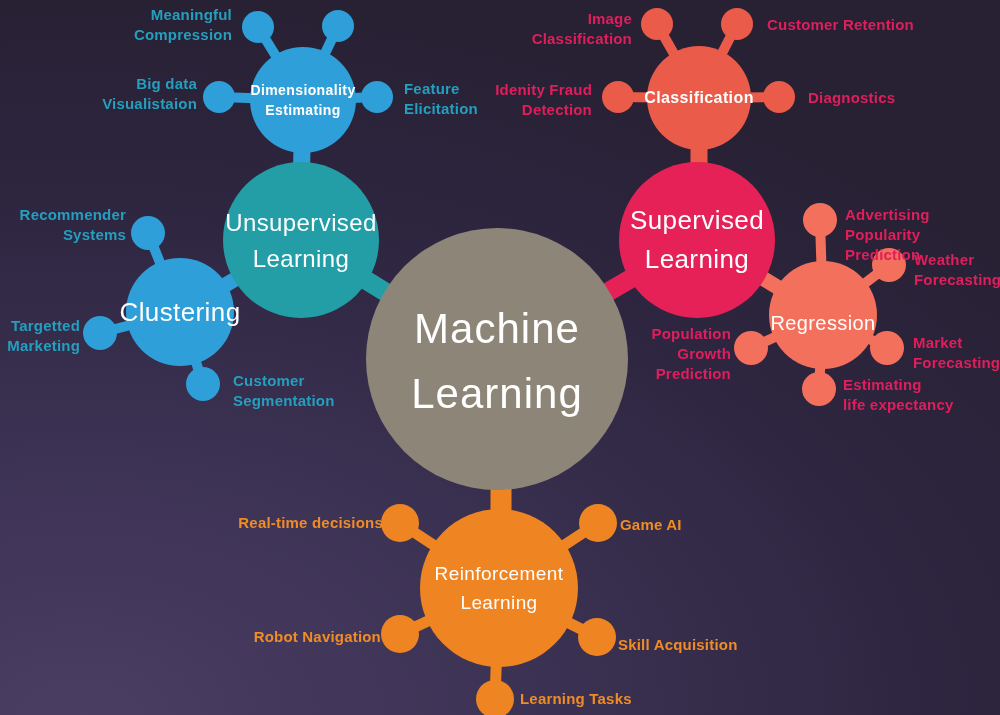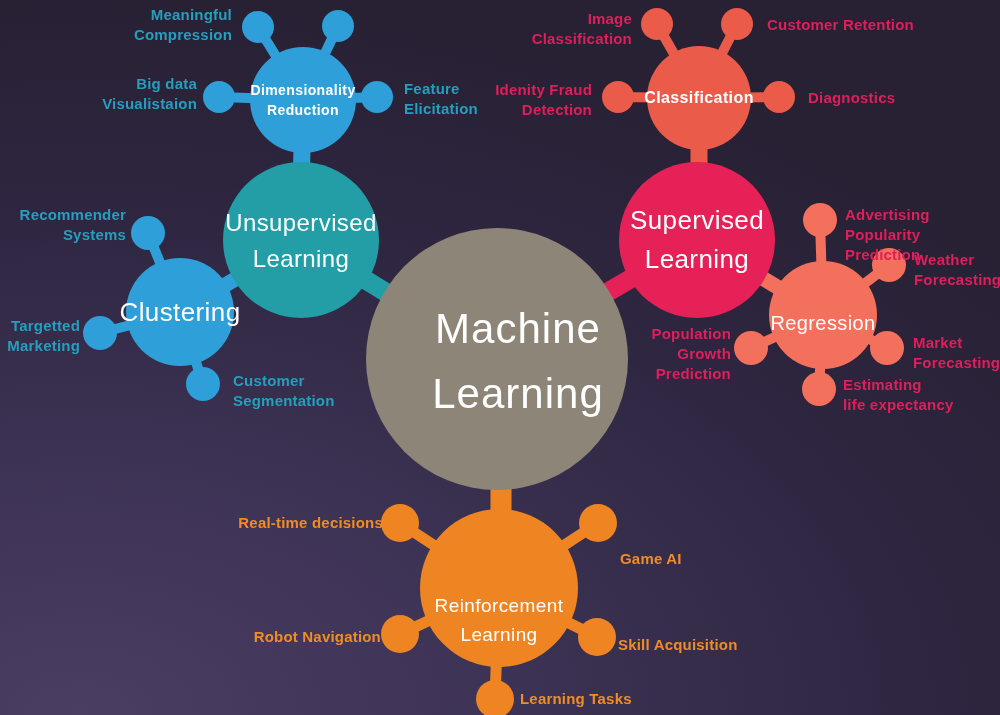--- a/index.html
+++ b/index.html
@@ -112,32 +112,32 @@
       <circle cx="598" cy="523" r="19"></circle>
       <circle cx="400" cy="634" r="19"></circle>
       <circle cx="597" cy="637" r="19"></circle>
       <circle cx="495" cy="699" r="19"></circle>
     </g>
     <circle class="f-orange" cx="499" cy="588" r="79"></circle>
 
     <circle class="f-gray" cx="497" cy="359" r="131"></circle>
   </svg>
 
-  <div class="node-label" style="left:497px;top:361px;font-size:42px;line-height:1.55;letter-spacing:1px;margin-left:21px;">Machine
+  <div class="node-label" style="left:497px;top:361px;font-size:42px;line-height:1.55;letter-spacing:1px;">Machine
 Learning</div>
   <div class="node-label" style="left:301px;top:241px;font-size:24px;line-height:1.5;">Unsupervised
 Learning</div>
   <div class="node-label" style="left:303px;top:101px;font-size:14px;line-height:1.4;font-weight:600;">Dimensionality
-Reduction</div>
+Estimating</div>
   <div class="node-label" style="left:180px;top:312px;font-size:26px;">Clustering</div>
   <div class="node-label" style="left:697px;top:240px;font-size:26px;line-height:1.5;">Supervised
 Learning</div>
   <div class="node-label" style="left:699px;top:98px;font-size:16px;font-weight:600;">Classification</div>
   <div class="node-label" style="left:823px;top:323px;font-size:20px;">Regression</div>
-  <div class="node-label" style="left:499px;top:588px;font-size:19px;line-height:1.55;margin-top:32px;">Reinforcement
+  <div class="node-label" style="left:499px;top:588px;font-size:19px;line-height:1.55;">Reinforcement
 Learning</div>
 
   <div class="lbl teal r" style="right:768px;top:5px;">Meaningful
 Compression</div>
   <div class="lbl teal r" style="right:803px;top:74px;">Big data
 Visualistaion</div>
   <div class="lbl teal" style="left:404px;top:79px;">Feature
 Elicitation</div>
   <div class="lbl teal r" style="right:874px;top:205px;">Recommender
 Systems</div>
@@ -158,18 +158,18 @@
 Forecasting</div>
   <div class="lbl pink" style="left:913px;top:333px;">Market
 Forecasting</div>
   <div class="lbl pink" style="left:843px;top:375px;">Estimating
 life expectancy</div>
   <div class="lbl pink r" style="right:269px;top:324px;">Population
 Growth
 Prediction</div>
 
   <div class="lbl orange r" style="right:617px;top:513px;">Real-time decisions</div>
-  <div class="lbl orange" style="left:620px;top:515px;margin-top:34px;">Game AI</div>
+  <div class="lbl orange" style="left:620px;top:515px;">Game AI</div>
   <div class="lbl orange r" style="right:619px;top:627px;padding-left:40px;">Robot Navigation</div>
   <div class="lbl orange" style="left:618px;top:635px;">Skill Acquisition</div>
   <div class="lbl orange" style="left:520px;top:689px;">Learning Tasks</div>
 
 </div>
 
 </body></html>

